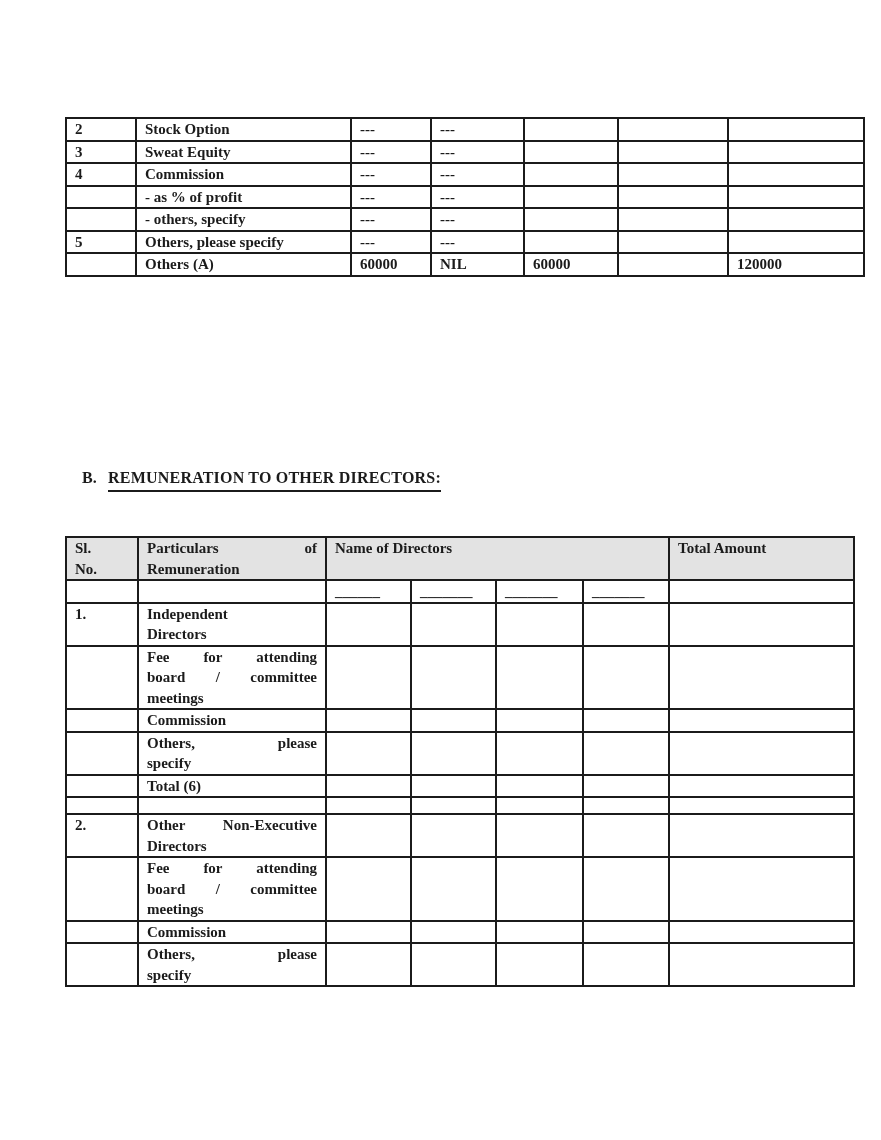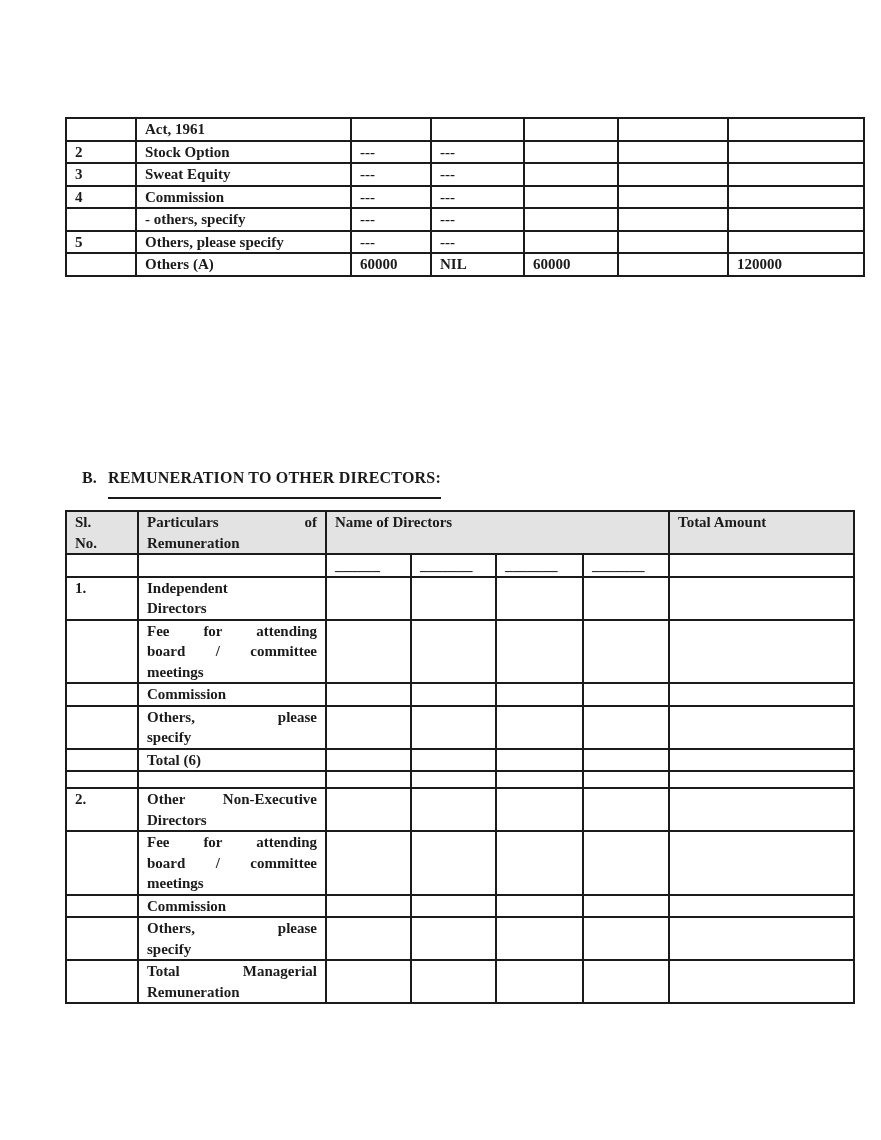--- a/index.html
+++ b/index.html
@@ -10,60 +10,51 @@
   table.doc {
     border-collapse:collapse; table-layout:fixed;
     font-family:"Liberation Serif", serif; font-weight:700;
     font-size:15px; line-height:20.5px; color:#1b1b1b;
   }
   table.doc td {
     border:2px solid #1b1b1b; vertical-align:top;
     padding:0 8px; overflow:hidden;
   }
   #tableA { position:absolute; left:65px; top:117px; width:798px; }
-  #tableB { position:absolute; left:65px; top:510px; width:788px;padding-left:28px; }
+  #tableB { position:absolute; left:65px; top:536px; width:788px;padding-left:28px; }
   .hdr td { background:#e3e3e3; }
   .pre { white-space:pre-line; }
   .pj  { white-space:pre-line; text-align:justify; text-align-last:justify; }
   tr.r1 td { height:19px; }
   tr.r0 td { height:15px; }
   tr.ru td { height:20px; }
   .heading {
     position:absolute; left:82px; top:469px;
     font-size:16px; font-weight:700; letter-spacing:0.2px; color:#1b1b1b;
     white-space:nowrap;
   }
   .heading .hlabel { margin-right:11px; }
-  .heading .htitle { border-bottom:2px solid #1b1b1b; padding-bottom:11px; }
+  .heading .htitle { border-bottom:2px solid #1b1b1b; padding-bottom:4px; }
 </style>
 </head>
 <body>
 
 <div class="page">
 
   <table class="doc" id="tableA">
     <colgroup>
       <col style="width:70px">
         <col style="width:215px">
         <col style="width:80px">
       <col style="width:93px">
         <col style="width:94px">
         <col style="width:110px">
         <col style="width:136px">
     </colgroup>
     <tbody>
-        <tr class="r1">
-      <td></td>
-      <td>Act, 1961</td>
-      <td></td>
-      <td></td>
-      <td></td>
-      <td></td>
-      <td></td>
-    </tr>
     <tr class="r1">
       <td>2</td>
       <td>Stock Option</td>
       <td>---</td>
       <td>---</td>
       <td></td>
       <td></td>
       <td></td>
     </tr>
     <tr class="r1">
@@ -71,20 +62,29 @@
       <td>Sweat Equity</td>
       <td>---</td>
       <td>---</td>
       <td></td>
       <td></td>
       <td></td>
     </tr>
     <tr class="r1">
       <td>4</td>
       <td>Commission</td>
+      <td>---</td>
+      <td>---</td>
+      <td></td>
+      <td></td>
+      <td></td>
+    </tr>
+    <tr class="r1">
+      <td></td>
+      <td>- as % of profit</td>
       <td>---</td>
       <td>---</td>
       <td></td>
       <td></td>
       <td></td>
     </tr>
     <tr class="r1">
       <td></td>
       <td>- others, specify</td>
       <td>---</td>
@@ -237,26 +237,16 @@
     <tr>
       <td></td>
       <td class="pj">Others, please
 specify</td>
       <td></td>
       <td></td>
       <td></td>
       <td></td>
       <td></td>
     </tr>
-    <tr>
-      <td></td>
-      <td class="pj">Total Managerial
-Remuneration</td>
-      <td></td>
-      <td></td>
-      <td></td>
-      <td></td>
-      <td></td>
-    </tr>
   </tbody>
     </table>
 
 </div>
 
 </body></html>

